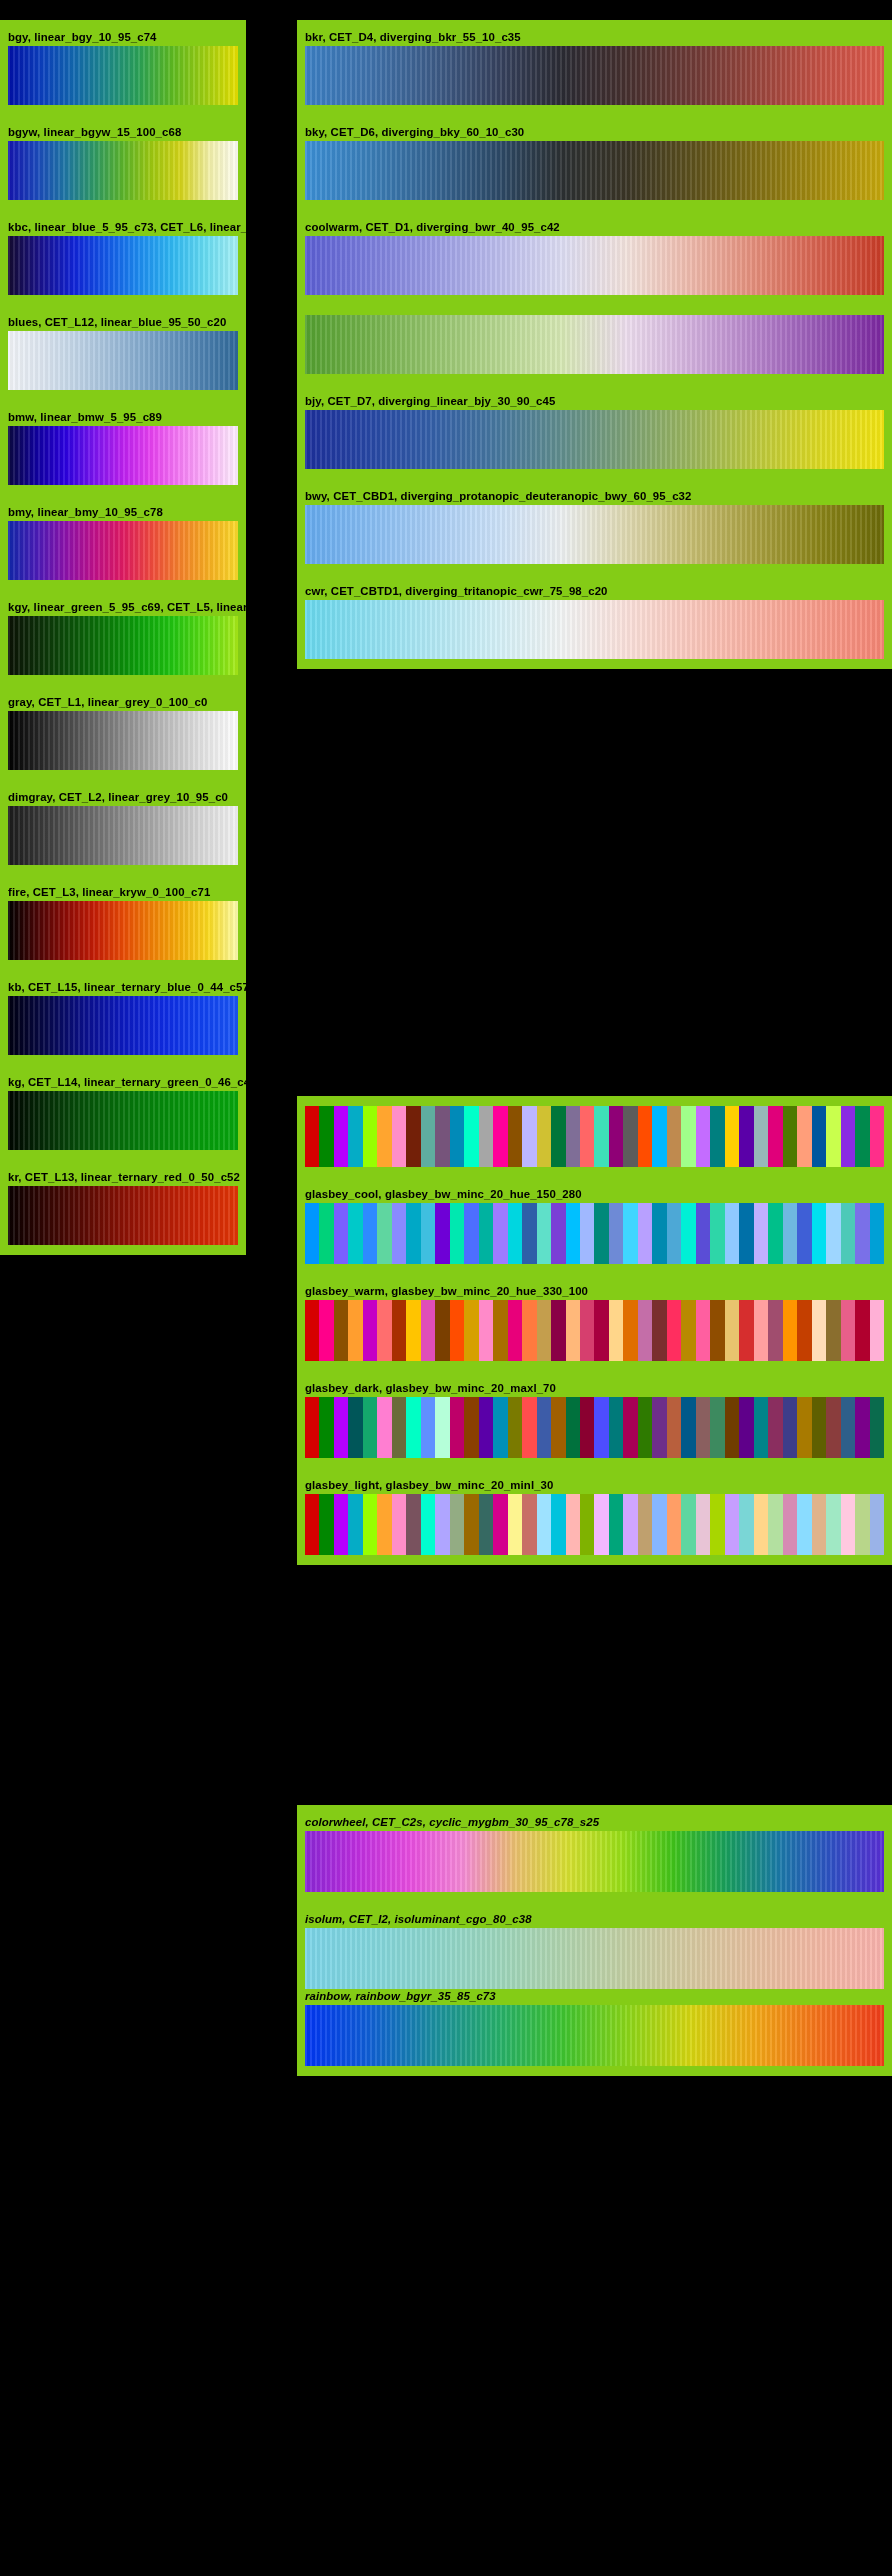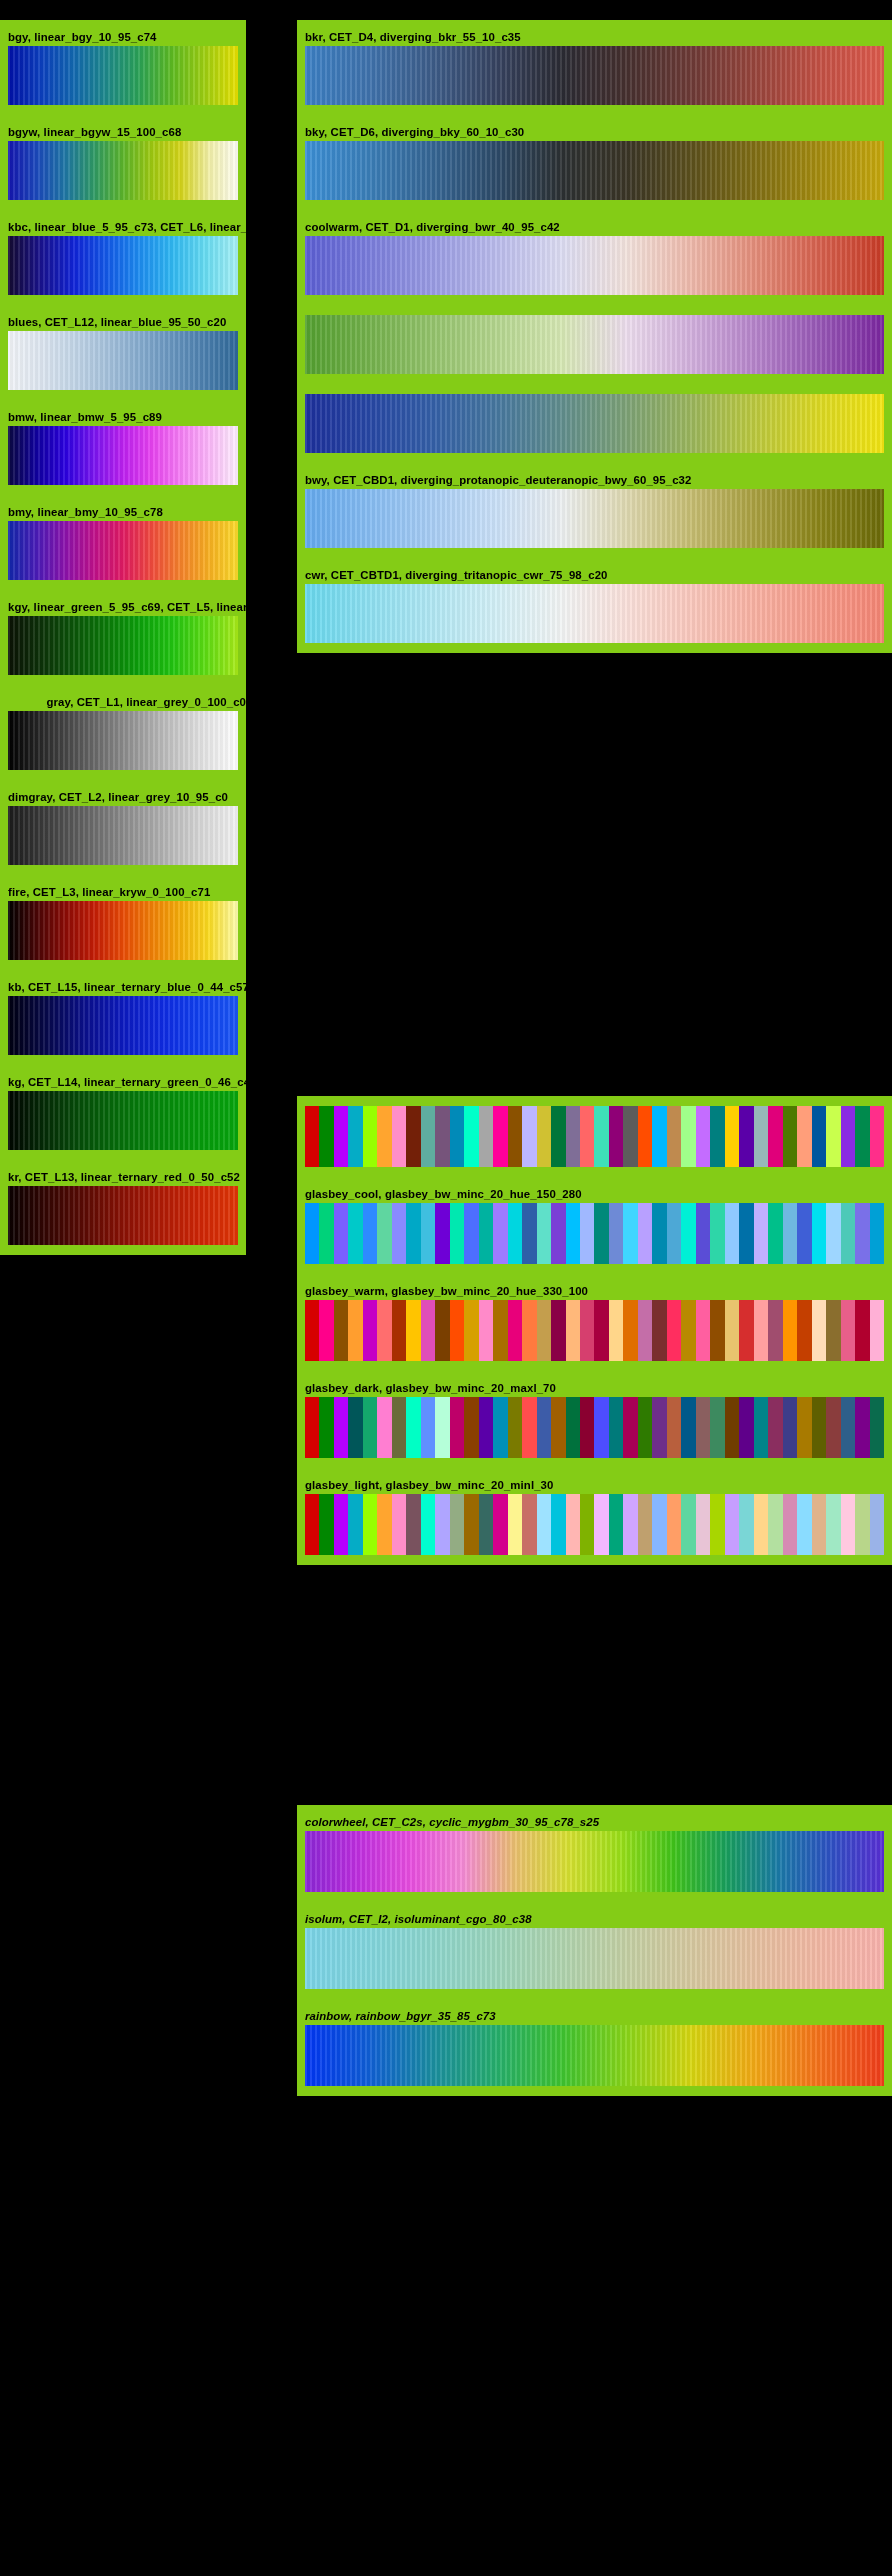--- a/index.html
+++ b/index.html
@@ -114,21 +114,21 @@
           <div class="stripes"></div>
         </div>
       </div>
       <div class="cmap-row" style="margin-bottom: 20px;">
         <div class="cmap-label">kgy,  linear_green_5_95_c69,  CET_L5,  linear_kgy_5_95_c69</div>
         <div class="cmap-swatch" style="height: 59px;">
           <div class="grad" style="background: linear-gradient(to right, rgb(10, 18, 5), rgb(12, 50, 8), rgb(10, 85, 8), rgb(10, 122, 8), rgb(11, 161, 10), rgb(32, 196, 16), rgb(92, 220, 18), rgb(168, 234, 24));"></div>
           <div class="stripes"></div>
         </div>
       </div>
-      <div class="cmap-row" style="margin-bottom: 20px; text-align: right;">
+      <div class="cmap-row" style="margin-bottom: 20px;">
         <div class="cmap-label">gray,  CET_L1,  linear_grey_0_100_c0</div>
         <div class="cmap-swatch" style="height: 59px;">
           <div class="grad" style="background: linear-gradient(to right, rgb(0, 0, 0), rgb(46, 46, 46), rgb(92, 92, 92), rgb(138, 138, 138), rgb(184, 184, 184), rgb(224, 224, 224), rgb(255, 255, 255));"></div>
           <div class="stripes"></div>
         </div>
       </div>
       <div class="cmap-row" style="margin-bottom: 20px;">
         <div class="cmap-label">dimgray,  CET_L2,  linear_grey_10_95_c0</div>
         <div class="cmap-swatch" style="height: 59px;">
           <div class="grad" style="background: linear-gradient(to right, rgb(26, 26, 26), rgb(61, 61, 61), rgb(99, 99, 99), rgb(138, 138, 138), rgb(176, 176, 176), rgb(214, 214, 214), rgb(242, 242, 242));"></div>
@@ -188,20 +188,21 @@
           <div class="stripes"></div>
         </div>
       </div>
       <div class="cmap-row" style="margin-bottom: 20px;">
         <div class="cmap-swatch" style="height: 59px;">
           <div class="grad" style="background: linear-gradient(to right, rgb(83, 160, 47), rgb(116, 178, 76), rgb(149, 196, 109), rgb(181, 214, 143), rgb(214, 232, 180), rgb(236, 220, 237), rgb(210, 176, 221), rgb(182, 132, 203), rgb(151, 87, 182), rgb(123, 38, 160));"></div>
           <div class="stripes"></div>
         </div>
       </div>
       <div class="cmap-row" style="margin-bottom: 20px;">
+        <div class="cmap-label">bjy,  CET_D7,  diverging_linear_bjy_30_90_c45</div>
         <div class="cmap-swatch" style="height: 59px;">
           <div class="grad" style="background: linear-gradient(to right, rgb(28, 47, 156), rgb(39, 71, 165), rgb(52, 96, 168), rgb(71, 120, 159), rgb(97, 142, 141), rgb(125, 162, 118), rgb(155, 182, 92), rgb(188, 201, 62), rgb(220, 217, 34), rgb(242, 229, 18));"></div>
           <div class="stripes"></div>
         </div>
       </div>
       <div class="cmap-row" style="margin-bottom: 20px;">
         <div class="cmap-label">bwy,  CET_CBD1,  diverging_protanopic_deuteranopic_bwy_60_95_c32</div>
         <div class="cmap-swatch" style="height: 59px;">
           <div class="grad" style="background: linear-gradient(to right, rgb(99, 169, 238), rgb(134, 188, 242), rgb(169, 206, 245), rgb(203, 225, 248), rgb(236, 239, 240), rgb(222, 216, 176), rgb(198, 189, 114), rgb(169, 160, 64), rgb(138, 132, 24), rgb(107, 106, 8));"></div>
           <div class="stripes"></div>
@@ -251,21 +252,21 @@
   </div>
 <div class="panel" id="right-col-c">
     <div style="padding-top: 10px; padding-bottom: 10px; font-style: italic;">
       <div class="cmap-row" style="margin-bottom: 20px;">
         <div class="cmap-label">colorwheel,  CET_C2s,  cyclic_mygbm_30_95_c78_s25</div>
         <div class="cmap-swatch" style="height: 61px;">
           <div class="grad" style="background: linear-gradient(to right, rgb(138, 38, 214), rgb(191, 46, 224), rgb(232, 77, 224), rgb(245, 138, 214), rgb(234, 192, 110), rgb(214, 224, 48), rgb(154, 224, 24), rgb(64, 196, 26), rgb(24, 160, 92), rgb(26, 122, 168), rgb(46, 80, 196), rgb(90, 46, 214));"></div>
           <div class="stripes"></div>
         </div>
       </div>
-      <div class="cmap-row" style="margin-bottom: 20px;">
+      <div class="cmap-row" style="">
         <div class="cmap-label">isolum,  CET_I2,  isoluminant_cgo_80_c38</div>
         <div class="cmap-swatch" style="height: 61px;">
           <div class="grad" style="background: linear-gradient(to right, rgb(122, 212, 232), rgb(130, 214, 221), rgb(142, 214, 204), rgb(157, 214, 188), rgb(176, 212, 174), rgb(196, 208, 164), rgb(214, 201, 160), rgb(230, 192, 160), rgb(242, 184, 164), rgb(249, 178, 173));"></div>
           <div class="stripes"></div>
         </div>
       </div>
       <div class="cmap-row" style="margin-bottom: 0px;">
         <div class="cmap-label">rainbow,  rainbow_bgyr_35_85_c73</div>
         <div class="cmap-swatch" style="height: 61px;">
           <div class="grad" style="background: linear-gradient(to right, rgb(0, 52, 245), rgb(15, 95, 214), rgb(26, 143, 160), rgb(38, 176, 107), rgb(62, 196, 48), rgb(138, 214, 24), rgb(214, 214, 16), rgb(242, 168, 21), rgb(245, 112, 26), rgb(240, 60, 26));"></div>

